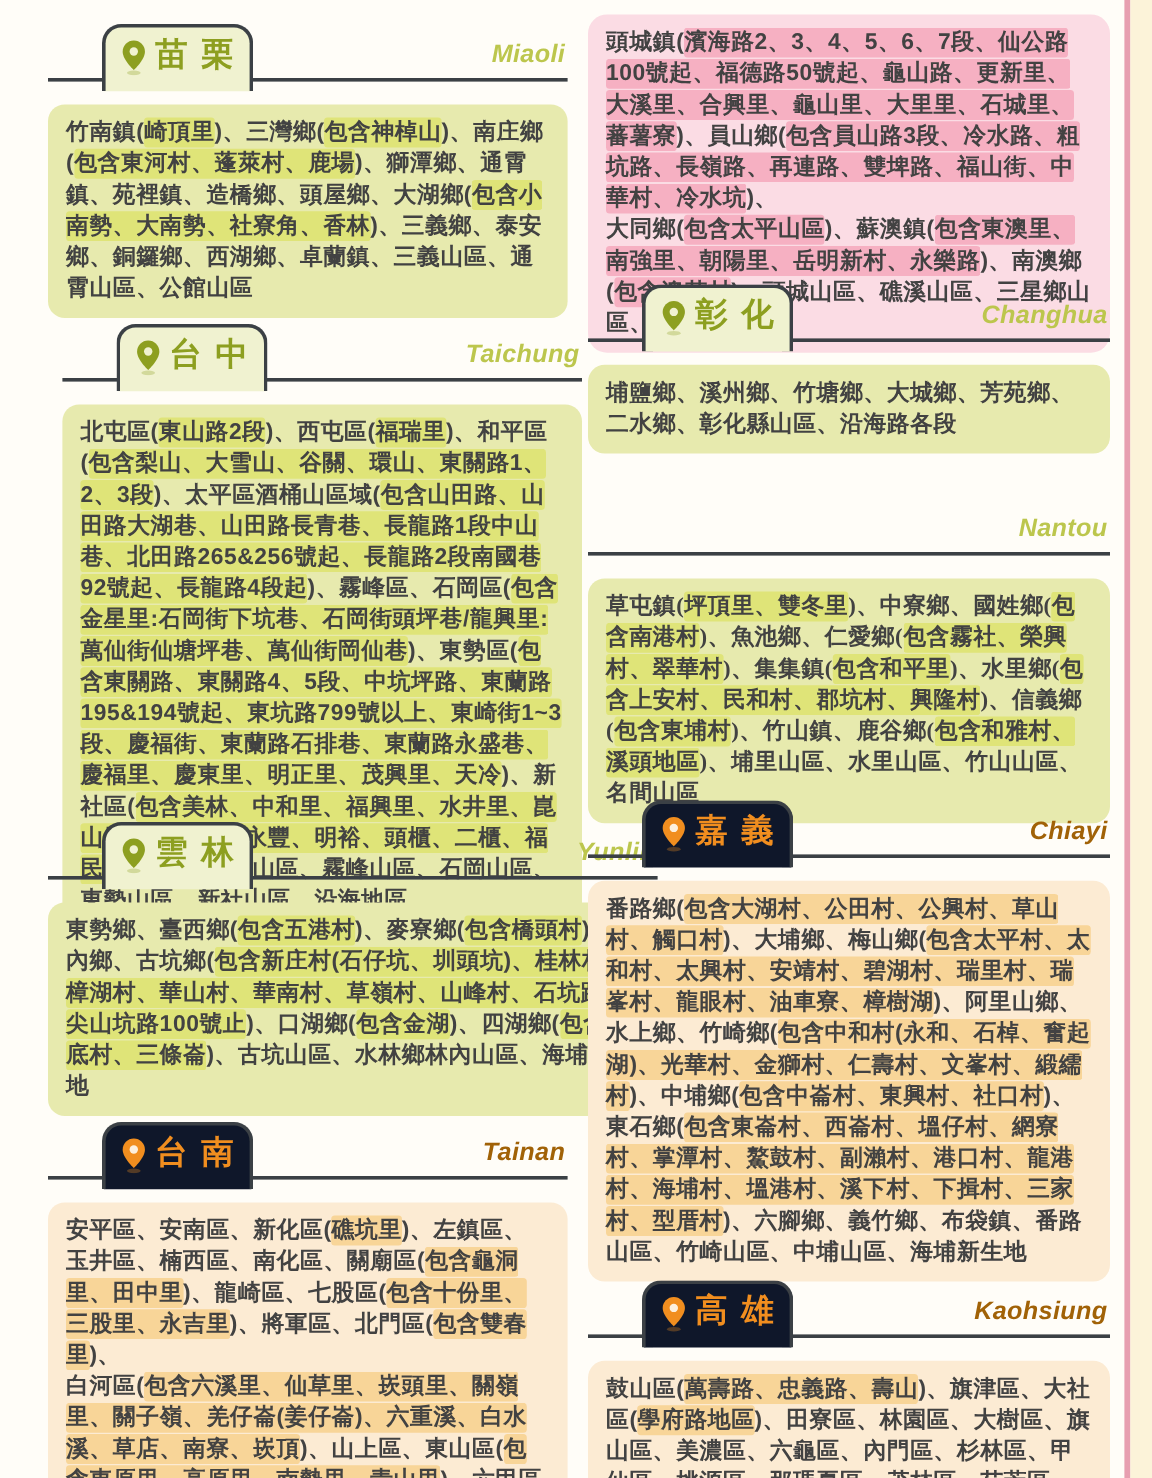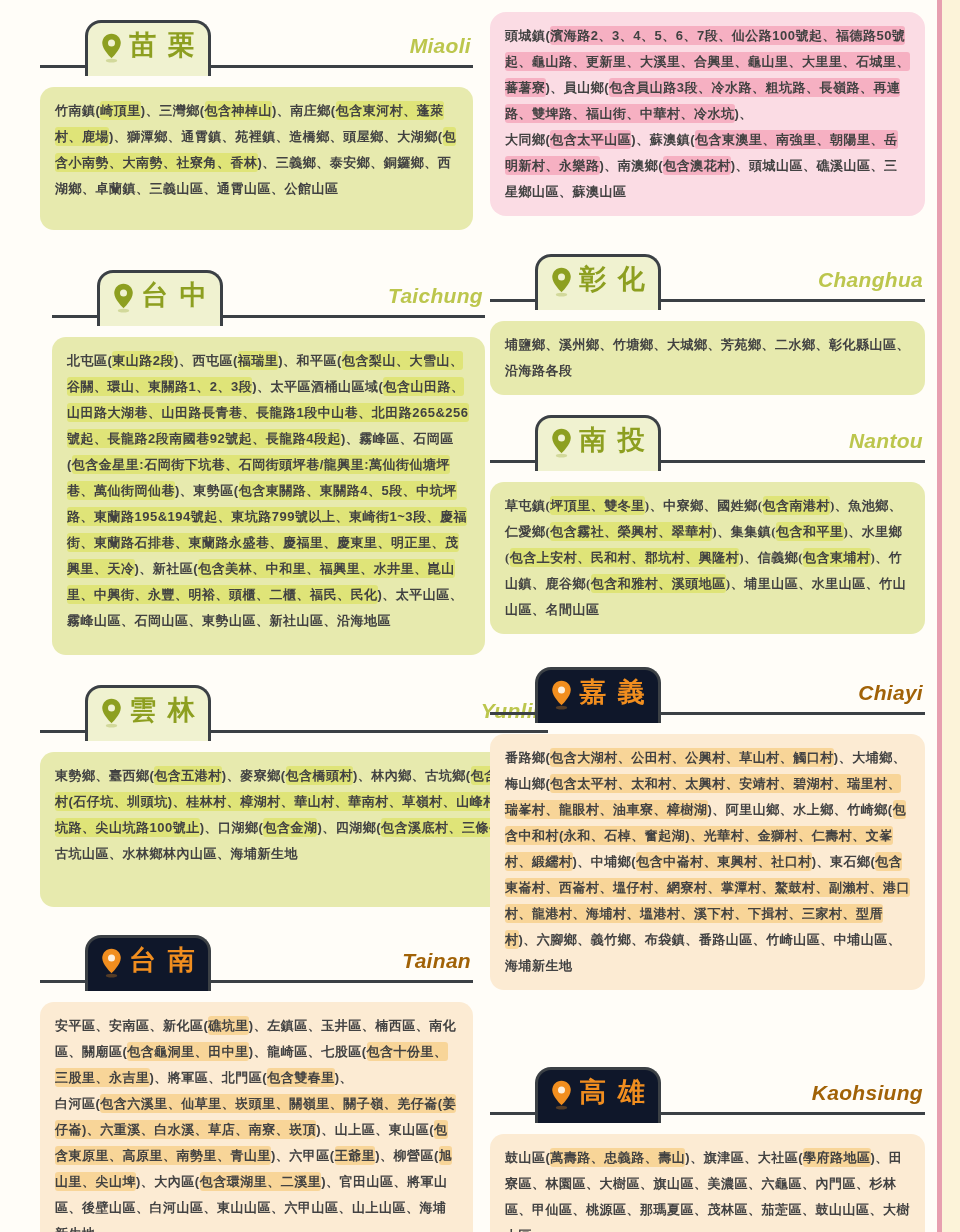--- a/index.html
+++ b/index.html
@@ -62,21 +62,21 @@
     letter-spacing:.3px;
   }
   .region-body{
     margin-top:19px;
     border-radius:14px;
     padding:11px 15px;
     box-sizing:border-box;
   }
   .region-body p{
     margin:0;
-    font-size:13px;
+    font-size:19px;
     line-height:26px;
     font-weight:bold;
     color:#424242;
     letter-spacing:.5px;
   }
   .region-body mark{
     color:inherit;
     padding:2px 0;
     border-radius:3px;
     -webkit-box-decoration-break:clone;
@@ -107,21 +107,21 @@
   #card-yilan    {left:490px;top:12px; width:435px;}
   #card-yilan .region-body{margin-top:0;min-height:178px;border-radius:16px;}
   #card-miaoli   {left:40px; top:20px; width:433px;}
   #card-miaoli .region-body{min-height:143px;}
   #card-taichung {left:40px; top:270px;width:433px;padding-left:12px;}
   #card-taichung .region-body{min-height:318px;}
   #card-yunlin   {left:40px; top:685px;width:508px;}
   #card-yunlin .region-body{min-height:155px;}
   #card-tainan   {left:40px; top:935px;width:433px;}
   #card-tainan .region-body{min-height:232px;}
-  #card-changhua {left:490px;top:254px;width:435px;}
+  #card-changhua {left:490px;top:237px;width:435px;}
   #card-changhua .region-body{min-height:73px;}
   #card-nantou   {left:490px;top:415px;width:435px;}
   #card-nantou .region-body{min-height:152px;font-family:Liberation Serif, serif;}
   #card-chiayi   {left:490px;top:667px;width:435px;}
   #card-chiayi .region-body{min-height:235px;}
   #card-kaohsiung{left:490px;top:1067px;width:435px;}
   #card-kaohsiung .region-body{min-height:116px;}
 </style>
 </head>
 <body>
@@ -214,28 +214,20 @@
       </div>
       <span class="region-en">Changhua</span>
     </header>
     <div class="region-body">
       <p><span>埔鹽鄉、溪州鄉、竹塘鄉、大城鄉、芳苑鄉、二水鄉、彰化縣山區、沿海路各段</span></p>
     </div>
   </section>
 
   <section class="region theme-green" id="card-nantou">
     <header class="region-header">
-      <div class="tab">
-        <svg class="pin" viewBox="0 0 24 34" width="21" height="30">
-          <ellipse class="pin-shadow pin-main" cx="12" cy="31.5" rx="6.5" ry="2.2"></ellipse>
-          <path class="pin-main" d="M12 .8C6.1.8 1.4 5.5 1.4 11.4c0 7.6 10.6 17.4 10.6 17.4s10.6-9.8 10.6-17.4C22.6 5.5 17.9.8 12 .8Z"></path>
-          <circle class="pin-hole" cx="12" cy="11.2" r="4"></circle>
-        </svg>
-        <h2 class="region-title">南投</h2>
-      </div>
       <span class="region-en">Nantou</span>
     </header>
     <div class="region-body">
       <p><span>草屯鎮(</span><mark>坪頂里、雙冬里</mark><span>)、中寮鄉、國姓鄉(</span><mark>包含南港村</mark><span>)、魚池鄉、仁愛鄉(</span><mark>包含霧社、榮興村、翠華村</mark><span>)、集集鎮(</span><mark>包含和平里</mark><span>)、水里鄉(</span><mark>包含上安村、民和村、郡坑村、興隆村</mark><span>)、信義鄉(</span><mark>包含東埔村</mark><span>)、竹山鎮、鹿谷鄉(</span><mark>包含和雅村、溪頭地區</mark><span>)、埔里山區、水里山區、竹山山區、名間山區</span></p>
     </div>
   </section>
 
   <section class="region theme-orange" id="card-chiayi">
     <header class="region-header">
       <div class="tab">

